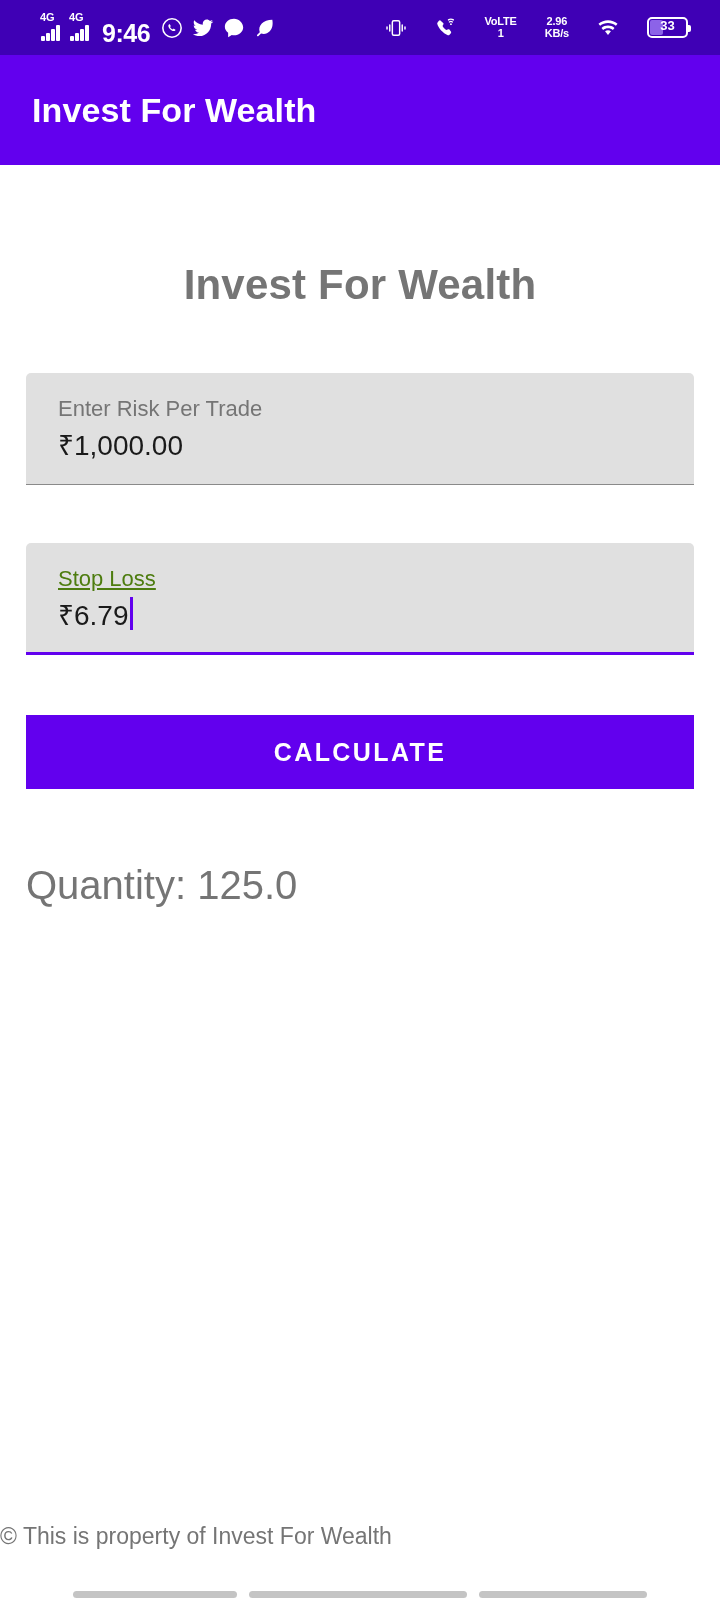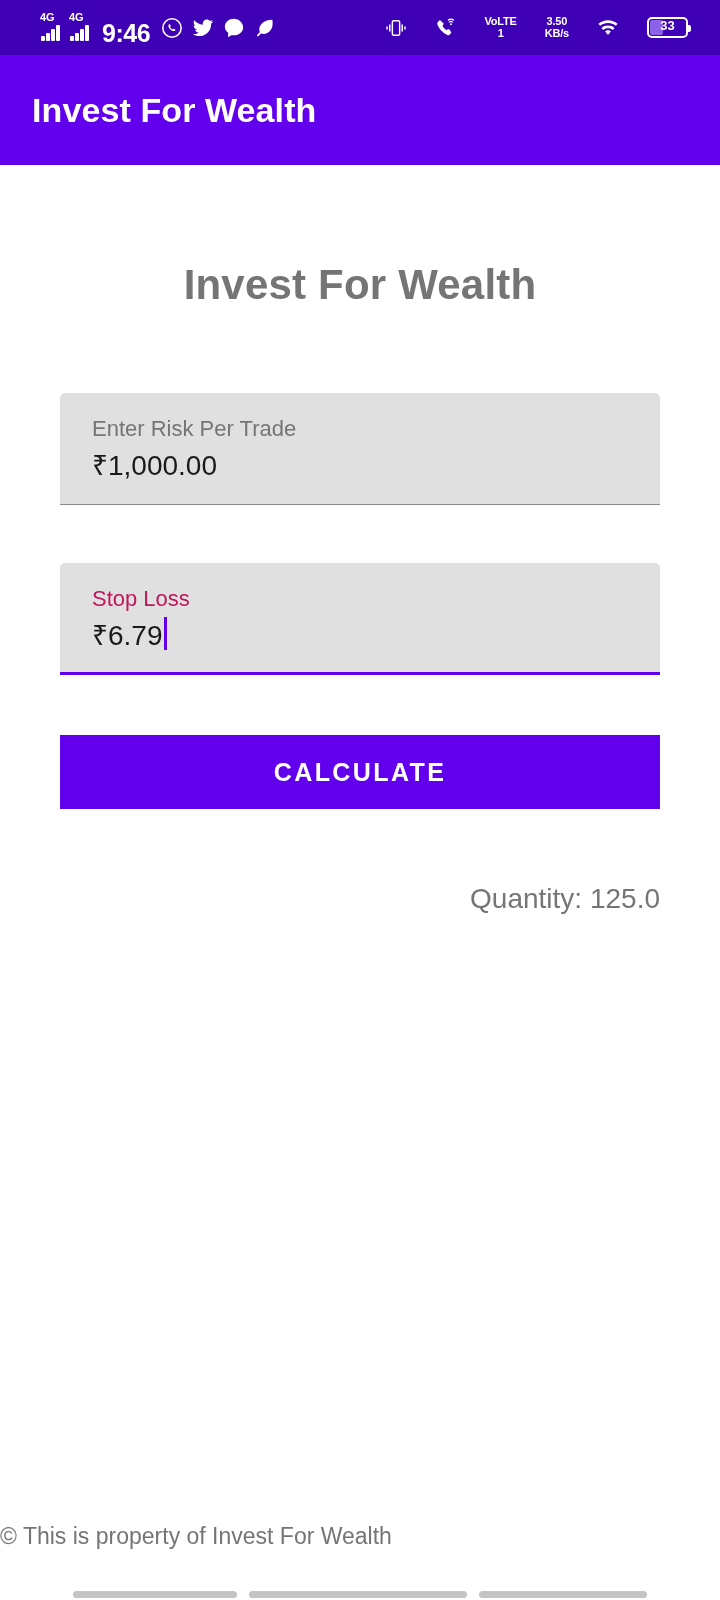--- a/index.html
+++ b/index.html
@@ -158,22 +158,22 @@
   .page-title {
     margin-top: 96px;
     text-align: center;
     color: #757575;
     font-size: 42px;
     font-weight: bold;
     letter-spacing: 0.2px;
   }
 
   .form {
-    padding: 0 60px;
-    margin-top: 84px;
+    padding: 0 26px;
+    margin-top: 64px;
   }
 
   .field {
     background: #e0e0e0;
     border-radius: 5px 5px 0 0;
     height: 112px;
     padding: 22px 32px 0 32px;
     position: relative;
     display: flex;
     flex-direction: column;
@@ -191,21 +191,21 @@
     margin-top: 5px;
     display: flex;
     align-items: center;
   }
   .field .underline {
     position: absolute;
     left: 0; right: 0; bottom: 0;
     height: 1px;
     background: #8a8a8a;
   }
-  .field.focused .label { color: #be185d; }
+  .field.focused .label { color: #4d7c0f; text-decoration: underline; }
   .field.focused .underline {
     height: 3px;
     background: #6200ee;
   }
   .caret {
     display: inline-block;
     width: 3px;
     height: 33px;
     background: #6200ee;
     margin-left: 1px;
@@ -228,24 +228,24 @@
     font-size: 25px;
     font-weight: bold;
     letter-spacing: 2.4px;
     cursor: pointer;
     display: flex;
     align-items: center;
     justify-content: center;
   }
 
   .result {
-    text-align: right;
+    text-align: left;
     margin-top: 74px;
     color: #757575;
-    font-size: 28px;
+    font-size: 40px;
     font-weight: normal;
   }
 
   .footer {
     position: absolute;
     left: 0; right: 0;
     bottom: 50px;
     color: #757575;
     font-size: 23px;
   }
@@ -348,21 +348,21 @@
           <circle cx="17.4" cy="7.8" r="1"></circle>
         </svg>
       </span>
 
       <span class="status-text">
         <span>VoLTE</span><br>
         <span>1</span>
       </span>
 
       <span class="status-text">
-        <span>3.50</span><br>
+        <span>2.96</span><br>
         <span>KB/s</span>
       </span>
 
       <span>
         <svg class="app-icon" viewBox="0 0 24 24" fill="#ffffff">
           <path d="M12 19.5l3.2-4c-1.8-1.5-4.6-1.5-6.4 0l3.2 4z"></path>
           <path d="M12 12.2c2 0 3.9.7 5.3 2l1.8-2.3c-2-1.7-4.5-2.6-7.1-2.6s-5.1.9-7.1 2.6l1.8 2.3c1.4-1.3 3.3-2 5.3-2z"></path>
           <path d="M12 6.5c3.2 0 6.2 1.1 8.6 3.1l1.8-2.3C19.5 4.8 15.8 3.5 12 3.5S4.5 4.8 1.6 7.3l1.8 2.3C5.8 7.6 8.8 6.5 12 6.5z"></path>
         </svg>
       </span>

